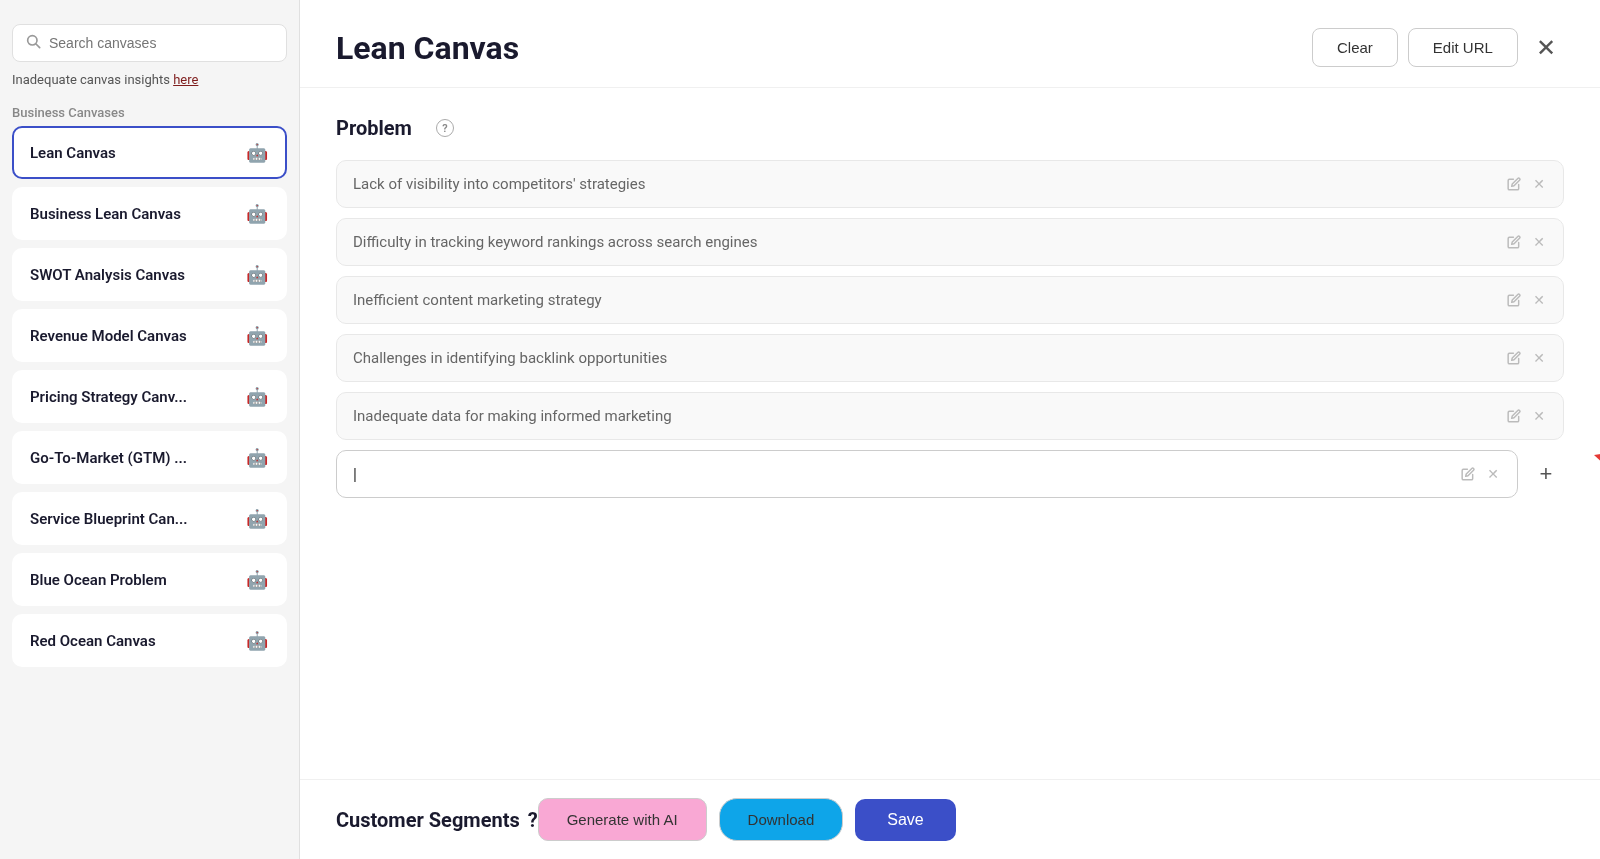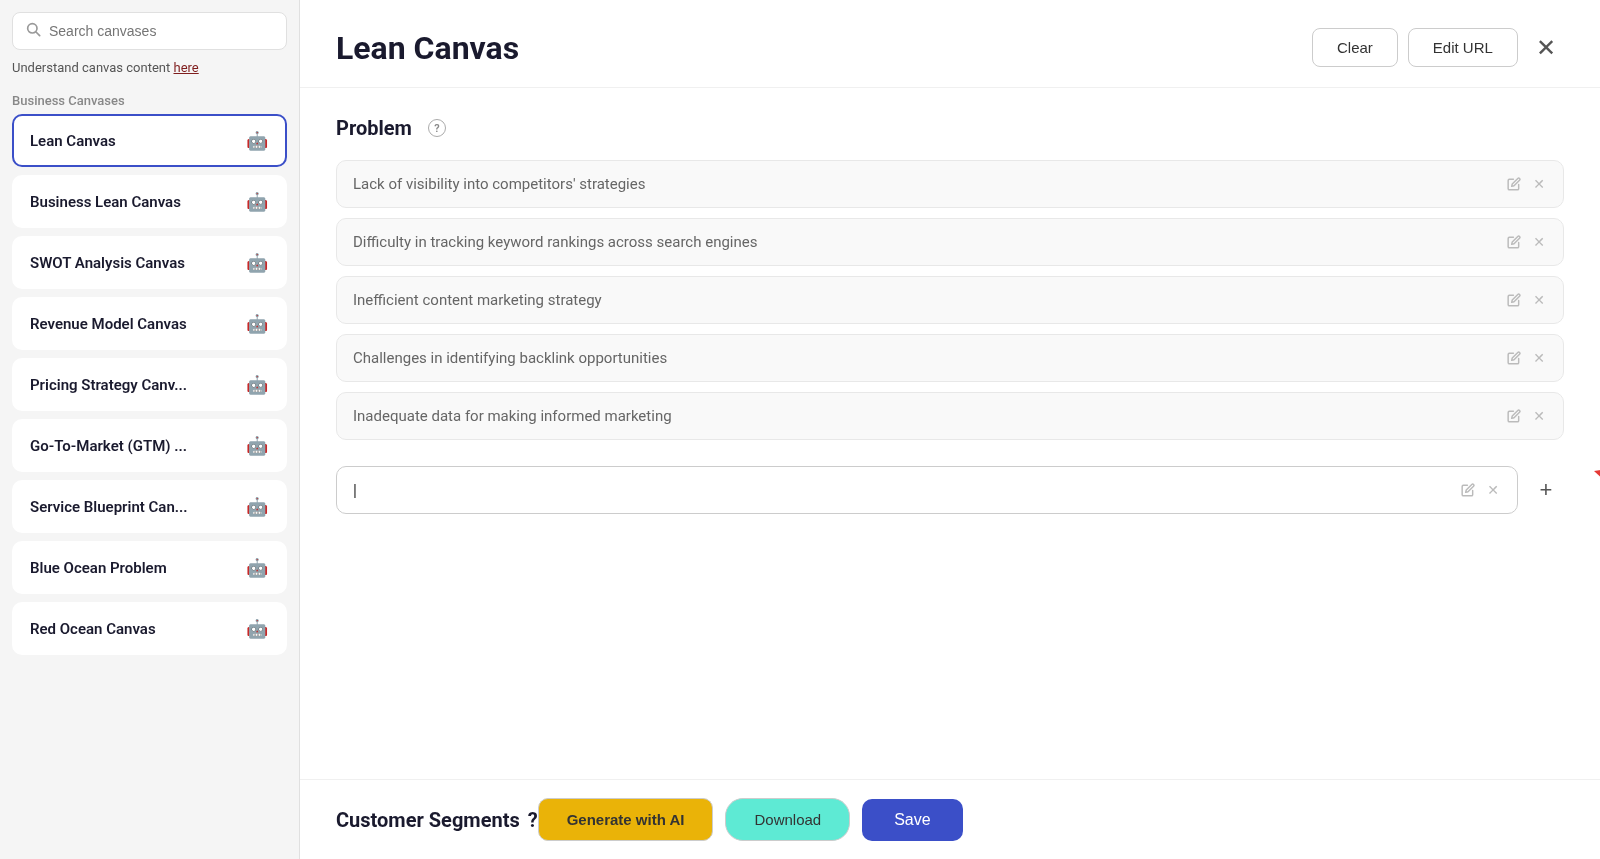--- a/index.html
+++ b/index.html
@@ -11,21 +11,21 @@
       overflow: hidden;
     }
 
     
     .sidebar {
       width: 300px;
       background: #f5f5f5;
       border-right: 1px solid #e0e0e0;
       display: flex;
       flex-direction: column;
-      padding: 12px 12px;
+      padding: 24px 12px;
       flex-shrink: 0;
       overflow-y: auto;
     }
     .search-bar {
       display: flex;
       align-items: center;
       background: white;
       border: 1px solid #e0e0e0;
       border-radius: 8px;
       padding: 8px 12px;
@@ -131,41 +131,41 @@
       padding: 28px 36px;
     }
 
     .section-title {
       font-size: 20px;
       font-weight: 700;
       color: #1a1a2e;
       margin-bottom: 20px;
       display: flex;
       align-items: center;
-      gap: 16px;
+      gap: 24px;
     }
     .section-title .info-icon {
       width: 18px;
       height: 18px;
       border-radius: 50%;
       border: 1.5px solid #aaa;
       display: inline-flex;
       align-items: center;
       justify-content: center;
       font-size: 11px;
       color: #888;
       font-weight: 600;
       cursor: pointer;
     }
 
     .items-list {
       display: flex;
       flex-direction: column;
       gap: 10px;
-      margin-bottom: 26px;
+      margin-bottom: 10px;
     }
     .item-row {
       display: flex;
       align-items: center;
       gap: 10px;
     }
     .item-card {
       flex: 1;
       background: #f9f9f9;
       border: 1px solid #e8e8e8;
@@ -254,31 +254,31 @@
     }
     .footer-actions {
       display: flex;
       align-items: center;
       gap: 12px;
     }
     .btn-generate {
       padding: 12px 28px;
       border: 1.5px solid #ccc;
       border-radius: 10px;
-      background: #eab308;
+      background: #f9a8d4;
       font-size: 15px;
       color: #333;
       cursor: pointer;
-      font-weight: 700;
+      font-weight: 400;
     }
     .btn-download {
       padding: 12px 28px;
       border: 1.5px solid #ccc;
       border-radius: 18px;
-      background: #5eead4;
+      background: #0ea5e9;
       font-size: 15px;
       color: #333;
       cursor: pointer;
       font-weight: 500;
     }
     .btn-save {
       padding: 12px 32px;
       border: none;
       border-radius: 10px;
       background: #3b4fc8;
@@ -305,21 +305,21 @@
   <div class="search-bar">
     <span>
       <svg width="16" height="16" viewBox="0 0 24 24" fill="none" stroke="#999" stroke-width="2.5" stroke-linecap="round">
         <circle cx="11" cy="11" r="7"></circle>
         <line x1="16.5" y1="16.5" x2="22" y2="22"></line>
       </svg>
     </span>
     <input type="text" placeholder="Search canvases" style="">
   </div>
   <p class="insight-text">
-    <span>Understand canvas content</span> <a href="#">here</a>
+    <span>Inadequate canvas insights</span> <a href="#">here</a>
   </p>
   <p class="section-label">Business Canvases</p>
 
   <div id="sidebar-items-container">
       <div class="sidebar-item active">
         <span>Lean Canvas</span>
         <span class="emoji">🤖</span>
       </div>
       <div class="sidebar-item">
         <span>Business Lean Canvas</span>

